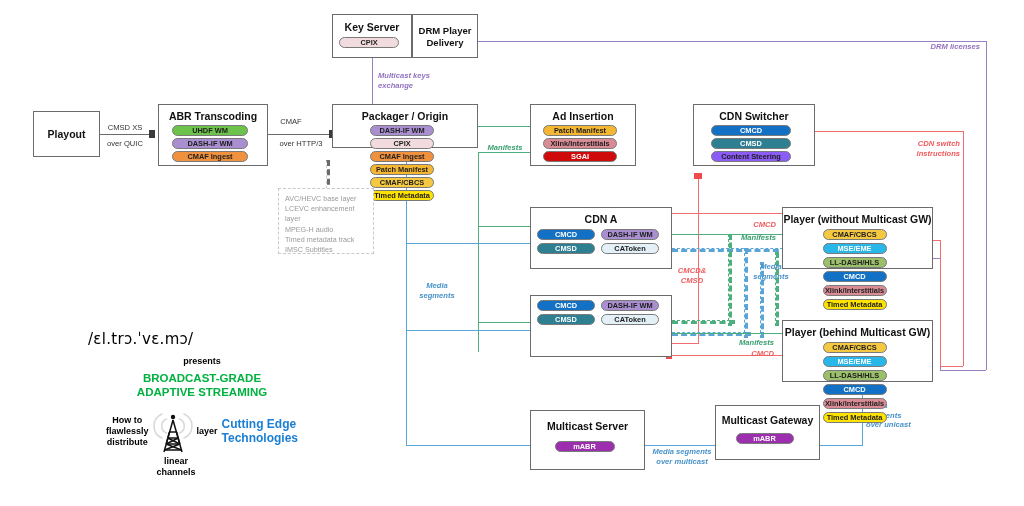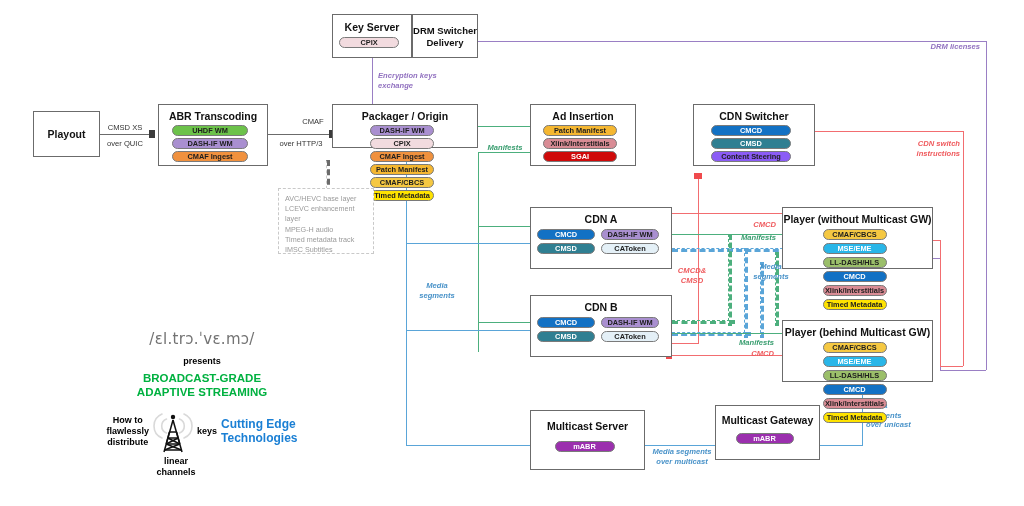--- a/index.html
+++ b/index.html
@@ -104,21 +104,21 @@
     background:#fff;
     color:#9a9a9a;
     font-size:7.2px;
     line-height:10.2px;
     padding:5px 6px;
     z-index:5;
   }
 
   
   #branding{position:absolute;z-index:6;}
-  .brand-ipa{font-size:15px;color:#737373;text-align:center;letter-spacing:.3px;font-family:"DejaVu Sans",sans-serif;}
+  .brand-ipa{font-size:15px;color:#000000;letter-spacing:.3px;font-family:"DejaVu Sans",sans-serif;}
   .brand-presents{font-size:9px;font-weight:bold;color:#000;text-align:center;margin-top:8px;}
   .brand-head{font-size:11.5px;font-weight:bold;color:#00b140;text-align:center;line-height:14px;margin-top:5px;}
   .brand-row{display:flex;align-items:center;justify-content:center;margin-top:9px;gap:4px;}
   .brand-left{font-size:9px;font-weight:bold;color:#000;text-align:center;line-height:11px;}
   .brand-with{font-size:9px;font-weight:bold;color:#000;}
   .brand-cet{font-size:12px;font-weight:bold;color:#1a7fd4;line-height:14px;}
   .brand-bottom{font-size:9px;font-weight:bold;color:#000;text-align:center;line-height:11px;margin-top:2px;margin-left:-52px;}
   .tower{position:relative;width:40px;height:46px;}
   .tower svg{display:block;}
 </style>
@@ -185,23 +185,23 @@
   <div class="arrow ar-l a-red" style="left:666px;top:351px;"></div>
   <div class="arrow ar-l a-red" style="left:666px;top:209px;"></div>
 
   <div class="edge h c-blue" style="left:645px;top:445px;width:70px;"></div>
 
   <div class="edge h c-blue" style="left:820px;top:445px;width:42px;"></div>
   <div class="edge v c-blue" style="left:862px;top:386px;height:60px;"></div>
 
   <div class="lbl l-gray ta-c" style="left:101px;top:123px;width:48px;">CMSD XS</div>
   <div class="lbl l-gray ta-c" style="left:101px;top:139px;width:48px;">over QUIC</div>
-  <div class="lbl l-gray ta-c" style="left:287px;top:117px;width:52px;text-align:center;">CMAF</div>
+  <div class="lbl l-gray ta-c" style="left:265px;top:117px;width:52px;text-align:center;">CMAF</div>
   <div class="lbl l-gray ta-c" style="left:273px;top:139px;width:56px;">over HTTP/3</div>
-  <div class="lbl it l-purp" style="left:378px;top:71px;width:84px;">Encryption keys
+  <div class="lbl it l-purp" style="left:378px;top:71px;width:84px;">Multicast keys
 exchange</div>
   <div class="lbl it l-purp ta-r" style="left:900px;top:42px;width:80px;">DRM licenses</div>
   <div class="lbl it l-green ta-c" style="left:481px;top:143px;width:48px;">Manifests</div>
   <div class="lbl it l-red ta-r" style="left:890px;top:139px;width:70px;">CDN switch
 instructions</div>
   <div class="lbl it l-blue ta-c" style="left:412px;top:281px;width:50px;">Media
 segments</div>
   <div class="lbl it l-red ta-c" style="left:668px;top:266px;width:48px;">CMCD&amp;
 CMSD</div>
   <div class="lbl it l-red ta-r" style="left:726px;top:220px;width:50px;">CMCD</div>
@@ -230,21 +230,21 @@
   </div>
 
   <div class="node" style="left:332px;top:14px;width:80px;height:44px;">
     <div class="title" style="padding-top:6px;">Key Server</div>
     <div class="pills" style="padding-top:4px;">
       <div class="pill p-pinkpale" style="width:62px;">CPIX</div>
     </div>
   </div>
 
   <div class="node" style="left:412px;top:14px;width:66px;height:44px;">
-    <div class="title" style="padding-top:10px;font-size:9.5px;line-height:12px;">DRM Switcher Delivery</div>
+    <div class="title" style="padding-top:10px;font-size:9.5px;line-height:12px;">DRM Player Delivery</div>
   </div>
 
   <div class="node" style="left:332px;top:104px;width:146px;height:44px;">
     <div class="title">Packager / Origin</div>
     <div class="pills" style="padding-top:3px;gap:2px 4px;">
       <div class="pill p-purple" style="width:64px;">DASH-IF WM</div>
       <div class="pill p-pinkpale" style="width:64px;">CPIX</div>
       <div class="pill p-orange" style="width:64px;">CMAF Ingest</div>
       <div class="pill p-gold" style="width:64px;">Patch Manifest</div>
       <div class="pill p-amber" style="width:64px;">CMAF/CBCS</div>
@@ -280,21 +280,20 @@
     <div class="title">CDN A</div>
     <div class="pills" style="padding-top:4px;gap:3px 6px;">
       <div class="pill p-blue" style="width:58px;">CMCD</div>
       <div class="pill p-purple" style="width:58px;">DASH-IF WM</div>
       <div class="pill p-teal" style="width:58px;">CMSD</div>
       <div class="pill p-icepale" style="width:58px;">CAToken</div>
     </div>
   </div>
 
   <div class="node" style="left:530px;top:295px;width:142px;height:62px;">
-    <div class="title">CDN B</div>
     <div class="pills" style="padding-top:4px;gap:3px 6px;">
       <div class="pill p-blue" style="width:58px;">CMCD</div>
       <div class="pill p-purple" style="width:58px;">DASH-IF WM</div>
       <div class="pill p-teal" style="width:58px;">CMSD</div>
       <div class="pill p-icepale" style="width:58px;">CAToken</div>
     </div>
   </div>
 
   <div class="node" style="left:782px;top:207px;width:151px;height:62px;">
     <div class="title">Player (without Multicast GW)</div>
@@ -362,21 +361,21 @@
             <path d="M16.4 24 L13.2 36"></path>
             <path d="M23.6 24 L26.8 36"></path>
             <path d="M14.8 30 L26.8 36"></path>
             <path d="M25.2 30 L13.2 36"></path>
             <path d="M13.2 36 L28.4 42"></path>
             <path d="M26.8 36 L11.6 42"></path>
           </g>
           <circle cx="20" cy="9" r="2.2" fill="#111"></circle>
         </svg>
       </div>
-      <div class="brand-with">keys</div>
+      <div class="brand-with">layer</div>
       <div>
         <div class="brand-cet">Cutting Edge</div>
         <div class="brand-cet">Technologies</div>
       </div>
     </div>
     <div class="brand-bottom" style="white-space:pre-line;">linear
 channels</div>
   </div>
 
 </div>

